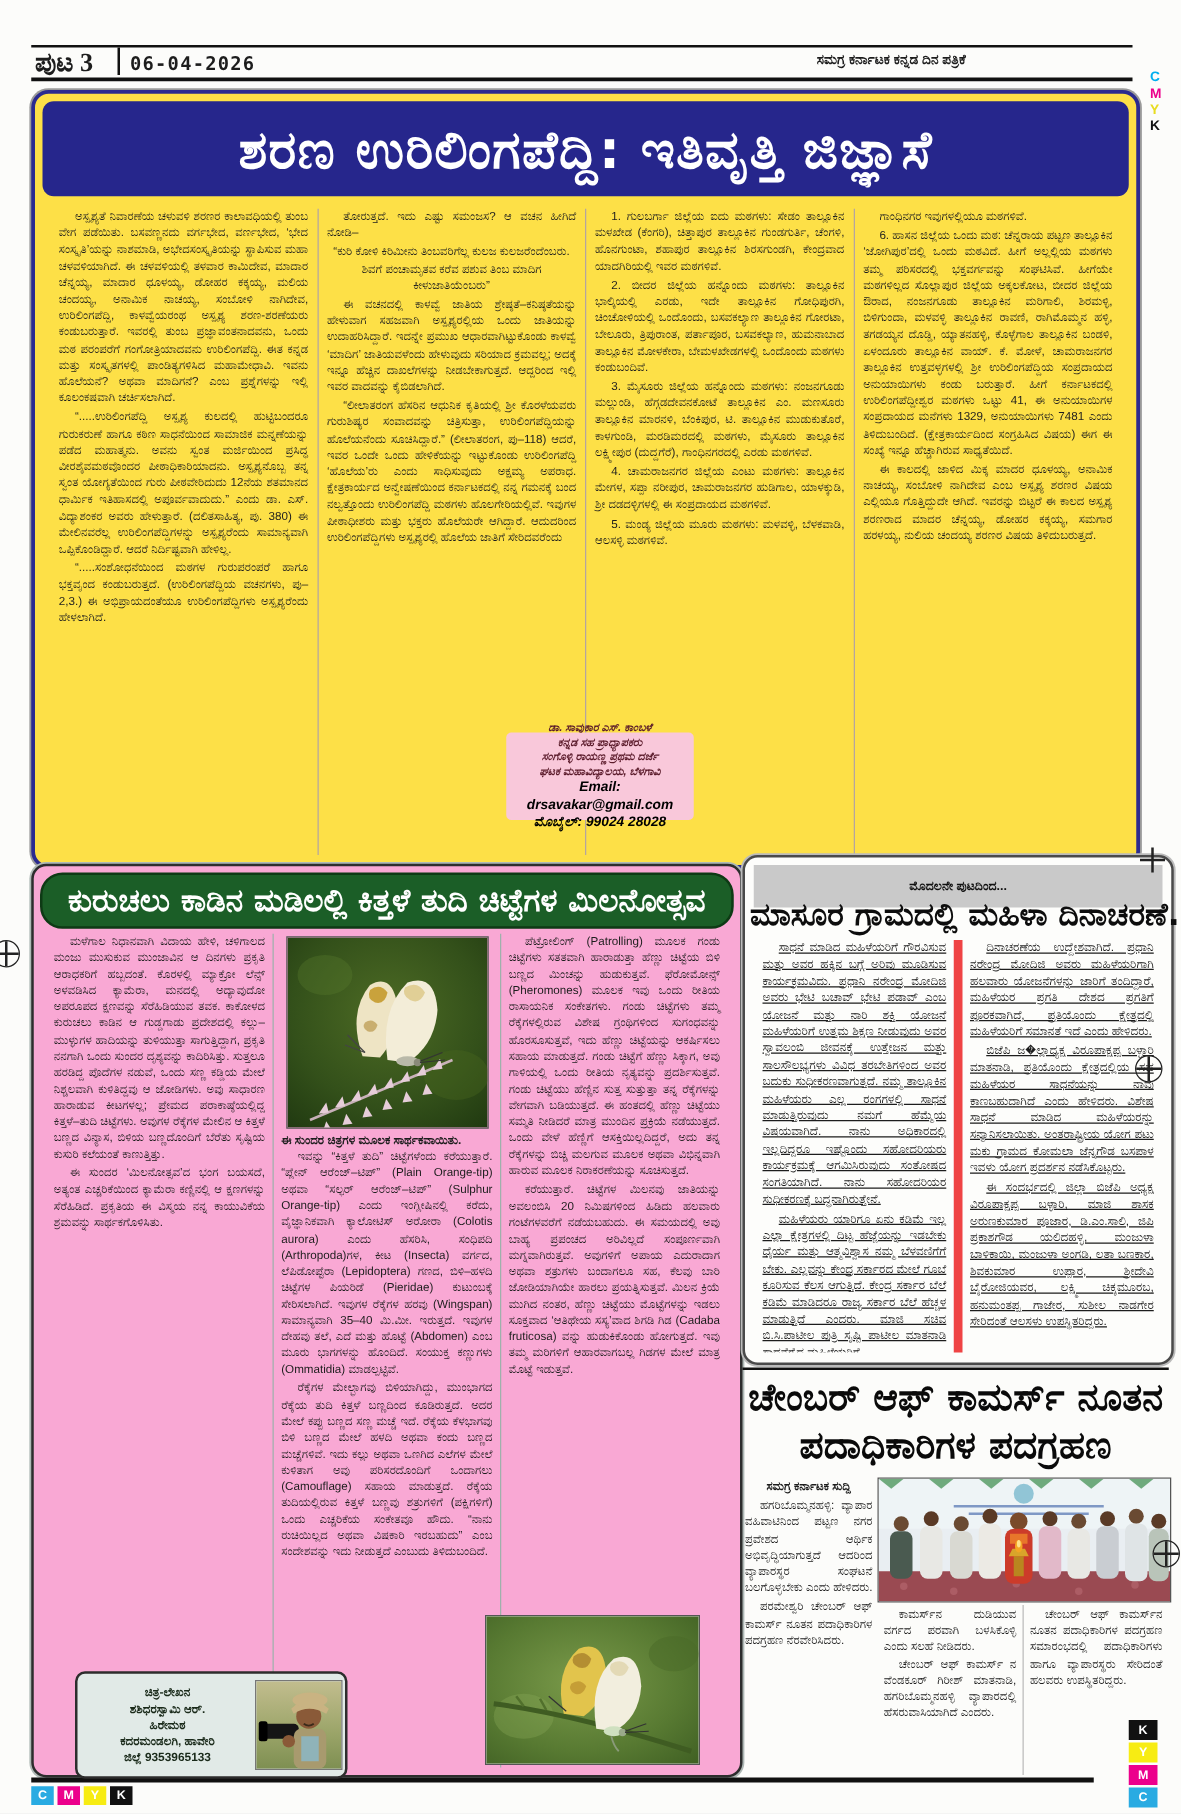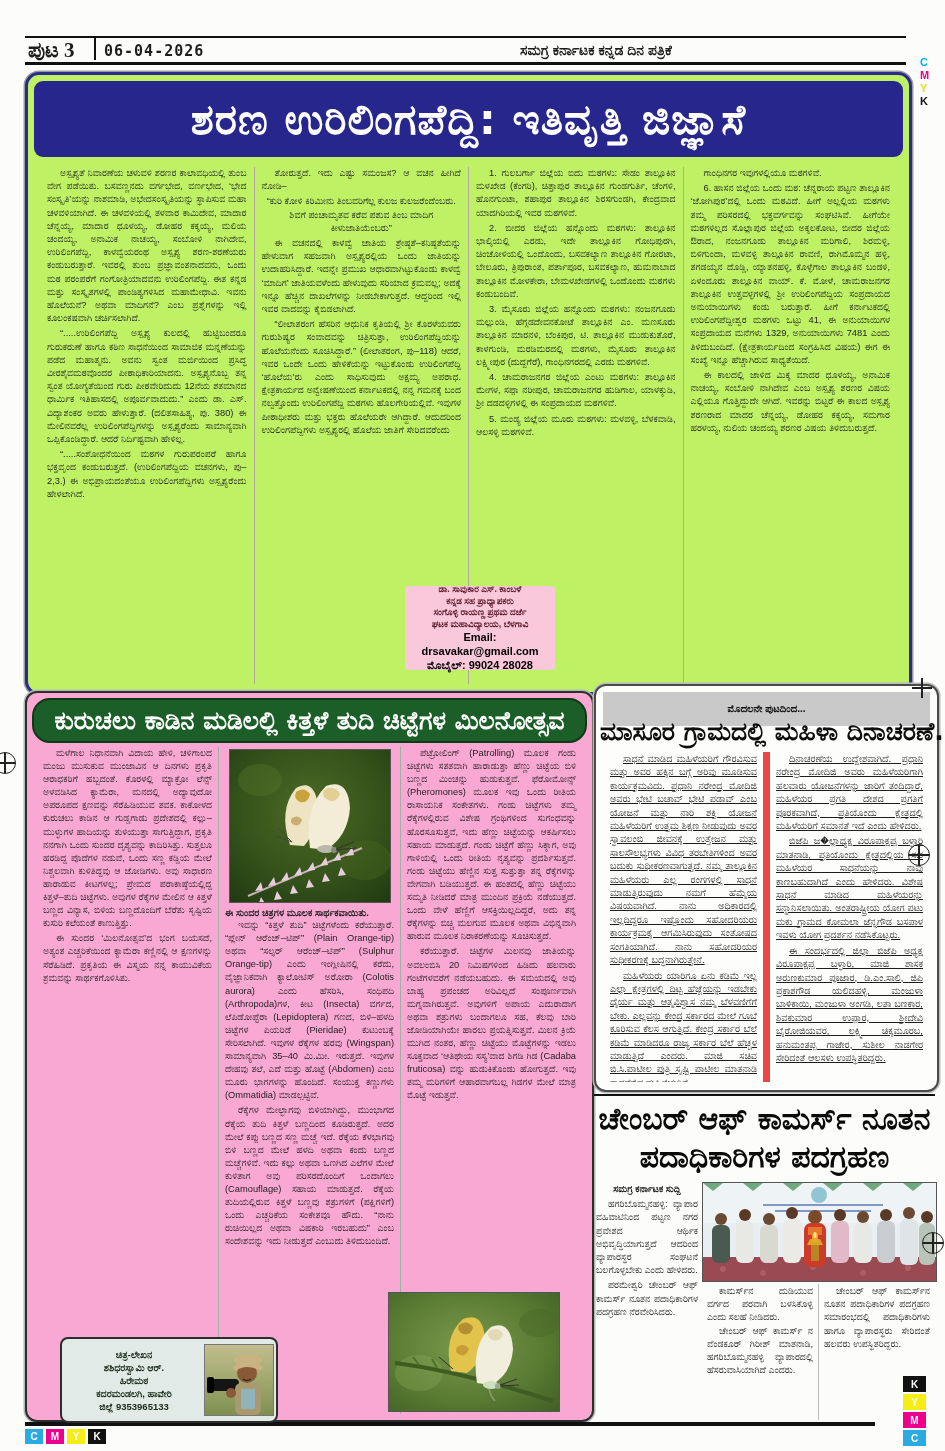--- a/index.html
+++ b/index.html
@@ -3,36 +3,36 @@
 <meta charset="utf-8">
 <style>
   html,body{margin:0;padding:0;background:#e9e9e9;}
   #page{position:relative;width:945px;height:1451px;background:#fcfcfa;overflow:hidden;
         font-family:"Liberation Sans",sans-serif;color:#1d1d1d;}
   .abs{position:absolute;}
   .rule{background:#111;}
   
   #page-label{font-size:21px;font-weight:bold;font-family:Liberation Serif, serif;}
   #header-date{font-size:15px;font-weight:bold;letter-spacing:1px;font-family:"DejaVu Sans Mono",monospace;}
-  #masthead{font-size:14px;font-weight:bold;text-align:left;}
-  
-  .main-box{left:25px;top:72px;width:881px;height:617px;background:#bef264;
+  #masthead{font-size:11px;font-weight:bold;text-align:center;}
+  
+  .main-box{left:25px;top:72px;width:881px;height:617px;background:#fde047;
             border:3px solid #2b2b8f;border-radius:14px;box-shadow:0 0 0 1.5px #9a9a9a;}
   .main-band{position:absolute;left:6px;right:6px;top:6px;height:76px;background:#26268c;
              border-radius:9px;display:flex;align-items:center;justify-content:center;}
   .main-band h1{margin:0;color:#fff;font-size:42px;font-weight:bold;white-space:nowrap;
                 font-family:"DejaVu Sans",sans-serif;letter-spacing:1px;}
   .main-cols{position:absolute;left:12px;right:12px;top:92px;bottom:8px;display:flex;gap:0;}
   .mcol{flex:1;padding:0 7px;font-size:9.3px;line-height:13.2px;text-align:justify;overflow:hidden;}
   .mcol + .mcol{border-left:1px solid #b5a59f;}
   .mcol p{margin:0 0 2px 0;text-indent:13px;}
   .verse{text-indent:0!important;text-align:center!important;}
   
-  .author-box{left:405px;top:586px;width:150px;height:84px;background:#f9c8da;border-radius:4px;
-              display:flex;flex-direction:column;justify-content:center;text-align:center;z-index:5;}
+  .author-box{left:405px;top:586px;width:150px;height:70px;background:#f9c8da;border-radius:4px;
+              display:flex;flex-direction:column;justify-content:center;text-align:center;z-index:5;font-style:italic;}
   .author-box .al{font-size:8.8px;font-weight:bold;color:#5a1a2a;line-height:11.5px;}
   .author-box .ae{font-size:11px;font-weight:bold;color:#000;line-height:14px;}
   
   .bfly-box{left:25px;top:691px;width:565px;height:727px;background:#f9a8d4;
             border:2px solid #2d2d2d;border-radius:12px;box-shadow:0 0 0 1.5px #aeb8b5;}
   .bfly-band{position:absolute;left:5px;right:5px;top:5px;height:41px;background:#1b5e27;
              border:2px solid #0e3a15;border-radius:18px;display:flex;align-items:center;justify-content:center;}
   .bfly-band h2{margin:0;color:#fff;font-size:25px;font-weight:bold;white-space:nowrap;
                 font-family:"DejaVu Sans",sans-serif;}
   .bfly-cols{position:absolute;left:10px;right:10px;top:54px;bottom:6px;display:flex;}

